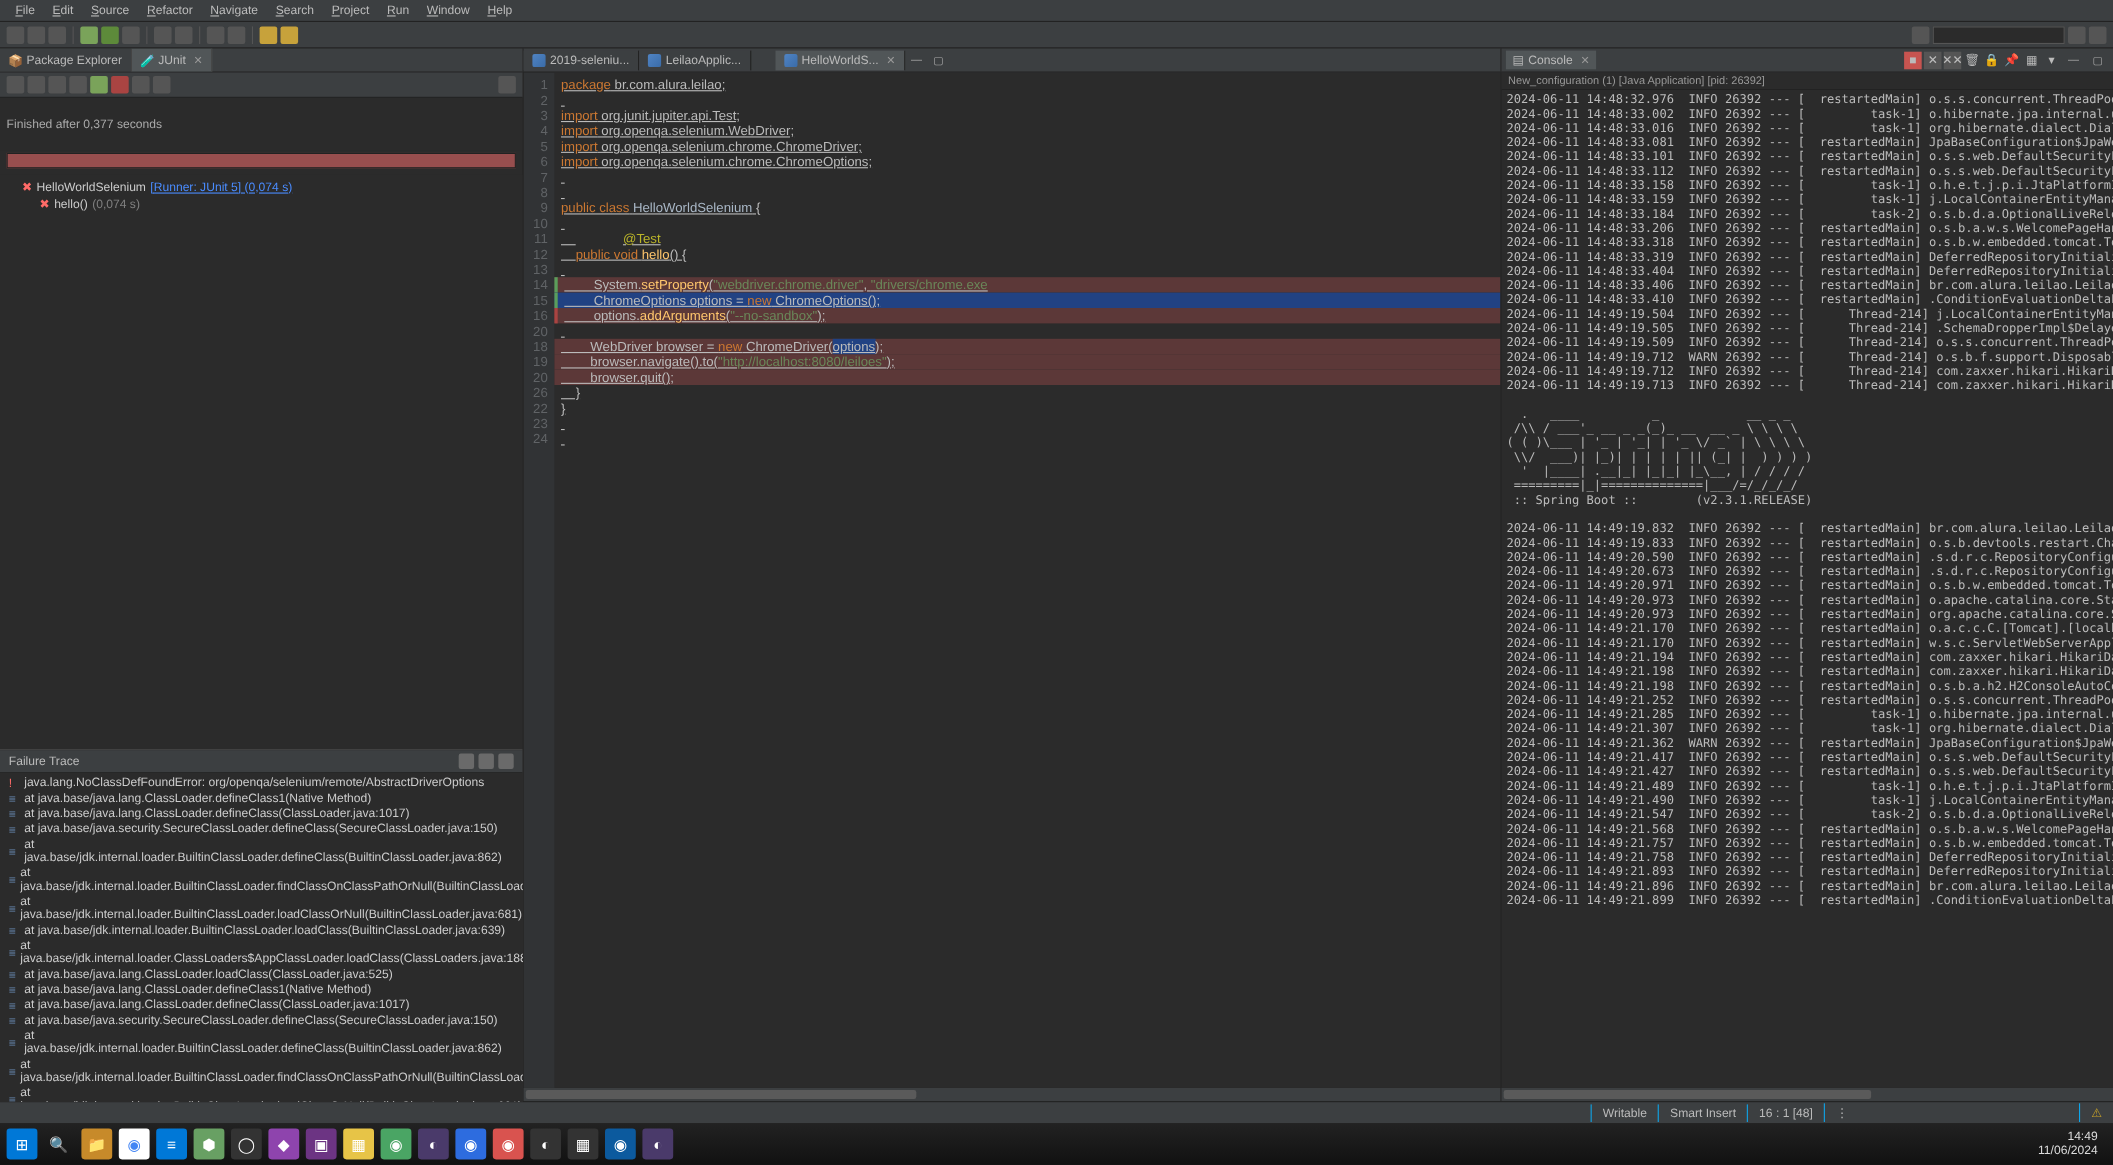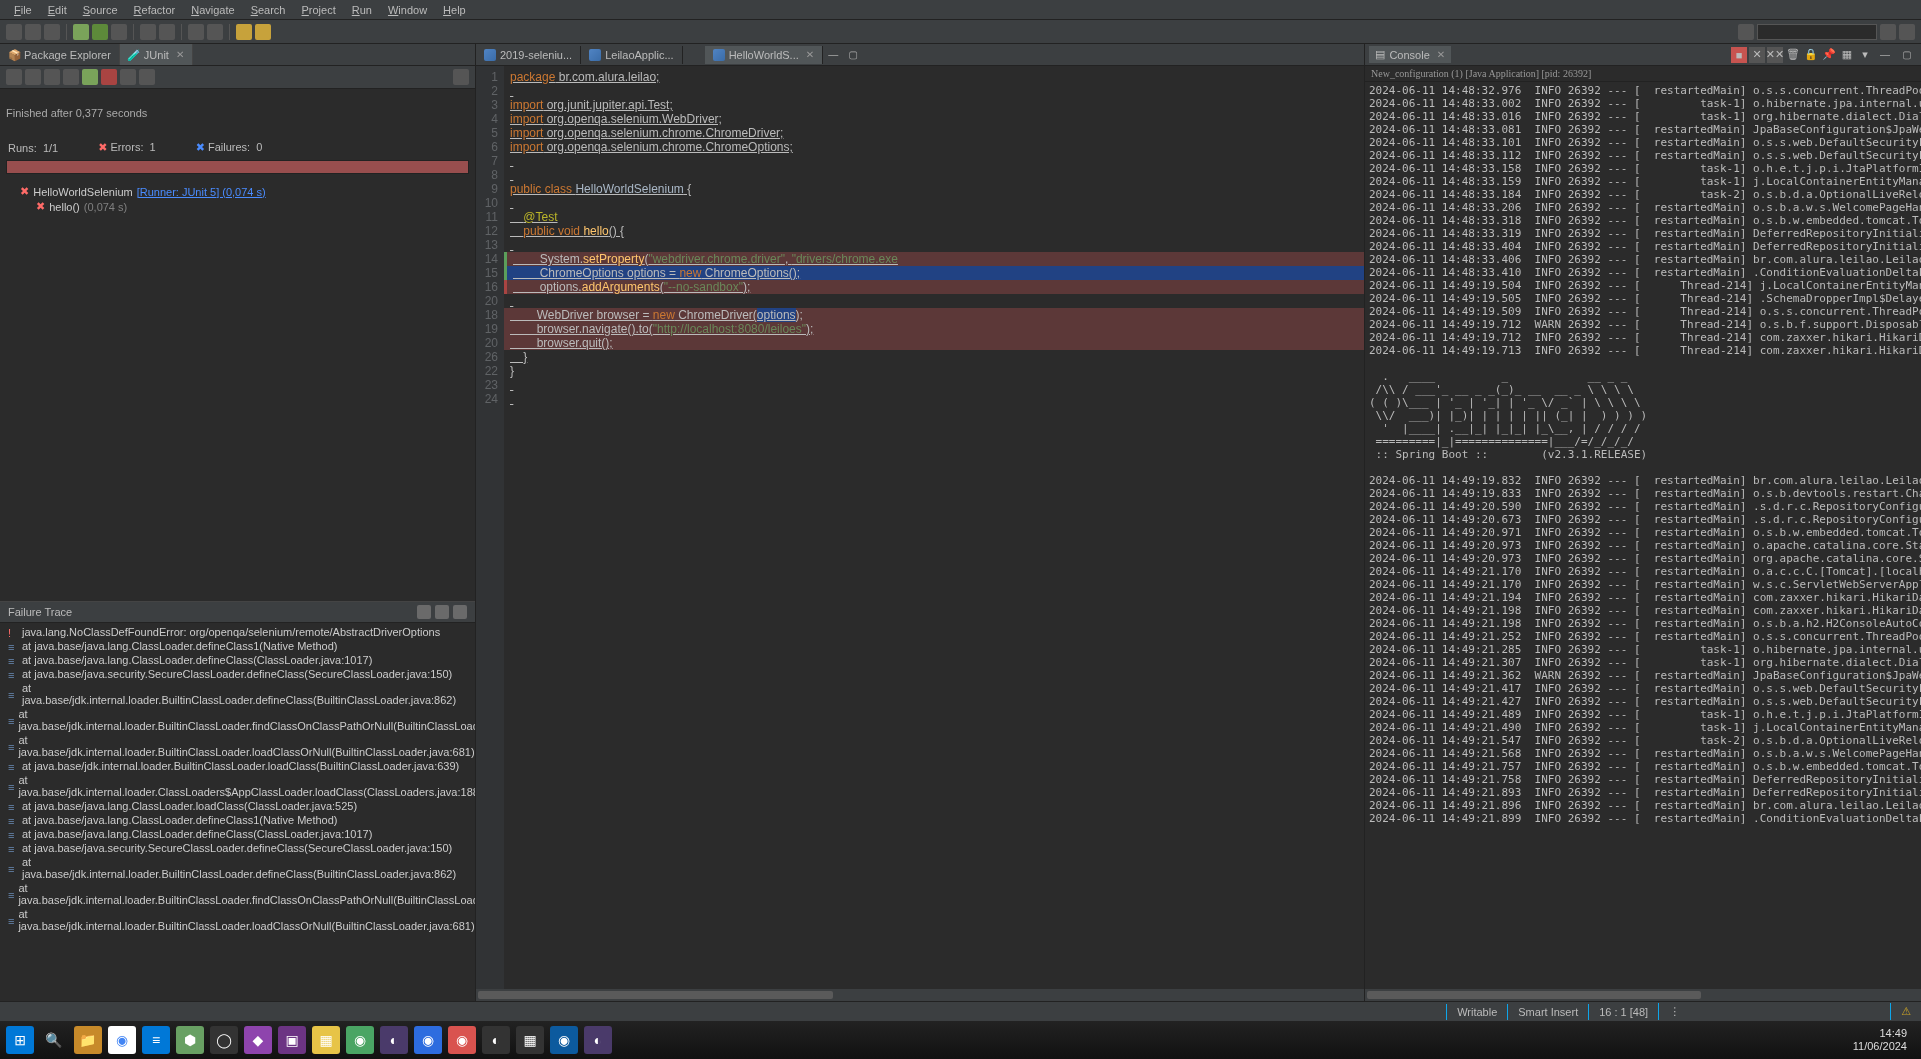--- a/index.html
+++ b/index.html
@@ -29,21 +29,21 @@
 .junit-counts { background: #2b2b2b; display: flex; padding: 4px 8px; gap: 40px; align-items: center; }
 .junit-counts .err-ic { color: #ff6b68; }
 .junit-counts .fail-ic { color: #4a8cff; }
 .progress-bar { height: 14px; margin: 2px 6px 6px; background: #984e4e; border: 1px solid #222; }
 .tree { padding: 4px 8px; background: #2b2b2b; overflow: auto; flex: 1; }
 .tree-row { display: flex; align-items: center; gap: 4px; padding: 1px 0; cursor: pointer; }
 .tree-row .ind { display: inline-block; }
 .tree-label { color: #ccc; }
 .tree-detail { color: #808080; }
 .runner-link { color: #4a8cff; text-decoration: underline; }
-.failure-pane { border-top: 1px solid #444; display: flex; flex-direction: column; height: 400px; }
+.failure-pane { border-top: 1px solid #444; display: flex; flex-direction: column; height: 320px; }
 .failure-header { background: #3c3f41; padding: 3px 8px; display: flex; align-items: center; border-bottom: 1px solid #222; }
 .failure-header .spacer { flex: 1; }
 .trace-list { flex: 1; overflow: auto; background: #2b2b2b; padding: 2px 4px; }
 .trace-row { padding: 1px 4px; color: #ccc; display: flex; align-items: center; gap: 4px; cursor: pointer; }
 .trace-ic { width: 10px; height: 10px; display: inline-block; }
 .editor-tabs { background: #3c3f41; display: flex; height: 22px; border-bottom: 1px solid #222; align-items: center; }
 .ed-tab { padding: 3px 8px; display: flex; align-items: center; gap: 4px; cursor: pointer; border-right: 1px solid #222; background: #3c3f41; }
 .ed-tab.active { background: #515658; margin-left: 22px; }
 .ed-tab .jicon { width: 12px; height: 12px; background: linear-gradient(135deg,#5084c4,#3a6ca8); border-radius: 2px; }
 .editor-body { flex: 1; display: flex; background: #2b2b2b; overflow: auto; position: relative; font-family: Consolas, monospace; font-size: 12px; }
@@ -52,29 +52,29 @@
 .code-area { padding: 4px 0; white-space: pre; flex: 1; }
 .code-line { height: 14px; line-height: 14px; padding-left: 6px; text-decoration: underline; }
 .hl-red { background: #5c3838; }
 .hl-blue { background: #214283; }
 .hl-green-bar { border-left: 3px solid #5b9e5b; }
 .hl-red-bar { border-left: 3px solid #a94442; }
 .kw { color: #cc7832; }
 .str { color: #6a8759; }
 .fn { color: #ffc66d; }
 .cls { color: #a9b7c6; }
-.ann { color: #bbb529; }
+.ann { color: #bbb529; margin-left: 43px; }
 .sel { background: #214283; }
 .console-header { background: #3c3f41; display: flex; height: 22px; border-bottom: 1px solid #222; align-items: center; padding: 0 4px; }
 .console-title { display: flex; align-items: center; gap: 4px; padding: 2px 6px; background: #515658; }
 .console-tools { margin-left: auto; display: flex; gap: 2px; align-items: center; }
 .ct-btn { width: 16px; height: 16px; display: flex; align-items: center; justify-content: center; cursor: pointer; font-size: 11px; }
 .ct-red { background: #c75450; }
 .ct-gray { background: #555; }
-.console-sub { background: #2b2b2b; padding: 2px 6px; font-size: 10px; color: #999; border-bottom: 1px solid #222; font-family: Liberation Serif, serif; }
+.console-sub { background: #2b2b2b; padding: 2px 6px; font-size: 10px; color: #999; border-bottom: 1px solid #222; }
 .console-out { flex: 1; overflow: auto; background: #2b2b2b; font-family: Consolas, monospace; font-size: 11px; padding: 2px 4px; white-space: pre; color: #bbb; }
 .statusbar { height: 20px; background: #3c3f41; display: flex; align-items: center; border-top: 1px solid #222; font-size: 11px; color: #bbb; }
 .sb-cell { padding: 2px 10px; border-left: 1px solid #0ea5e9; }
 .sb-spacer { flex: 1; }
 .taskbar { height: 38px; background: linear-gradient(180deg,#222,#111); display: flex; align-items: center; gap: 6px; padding: 0 6px; font-size: 11px; }
 .tb-app { width: 28px; height: 28px; border-radius: 3px; display: flex; align-items: center; justify-content: center; font-size: 14px; color: #fff; }
 .tb-clock { margin-left: auto; text-align: right; color: #ddd; padding-right: 8px; line-height: 1.2; }
 .scrollbar-h { height: 12px; background: #3c3f41; display: flex; }
 .scrollbar-h .thumb { background: #5a5a5a; width: 40%; margin: 2px; border-radius: 2px; }
 .mini-tool { width: 14px; height: 14px; background: #6a6a6a; border-radius: 2px; cursor: pointer; }
@@ -141,25 +141,20 @@
       <span class="jt-btn"></span>
       <span class="jt-btn"></span>
       <span class="jt-btn" style="background:#7aa35a"></span>
       <span class="jt-btn" style="background:#a94442"></span>
       <span class="jt-btn"></span>
       <span class="jt-btn"></span>
       <span style="flex:1"></span>
       <span class="jt-btn"></span>
     </div>
     <div class="junit-status">Finished after 0,377 seconds</div>
-    <div class="junit-counts">
-      <span><span>Runs:</span> &nbsp;<span>1/1</span></span>
-      <span><span class="err-ic">✖</span> <span>Errors:</span> &nbsp;<span>1</span></span>
-      <span><span class="fail-ic">✖</span> <span>Failures:</span> &nbsp;<span>0</span></span>
-    </div>
     <div class="progress-bar"></div>
     <div class="tree" id="junitTree">
         <div class="tree-row">
           <span class="ind" style="width:8px"></span>
           <span style="color:#ff6b68">✖</span> 
           <span class="tree-label">HelloWorldSelenium</span> 
           <span class="runner-link">[Runner: JUnit 5] (0,074 s)</span>
         </div>
         <div class="tree-row">
           <span class="ind" style="width:24px"></span>

